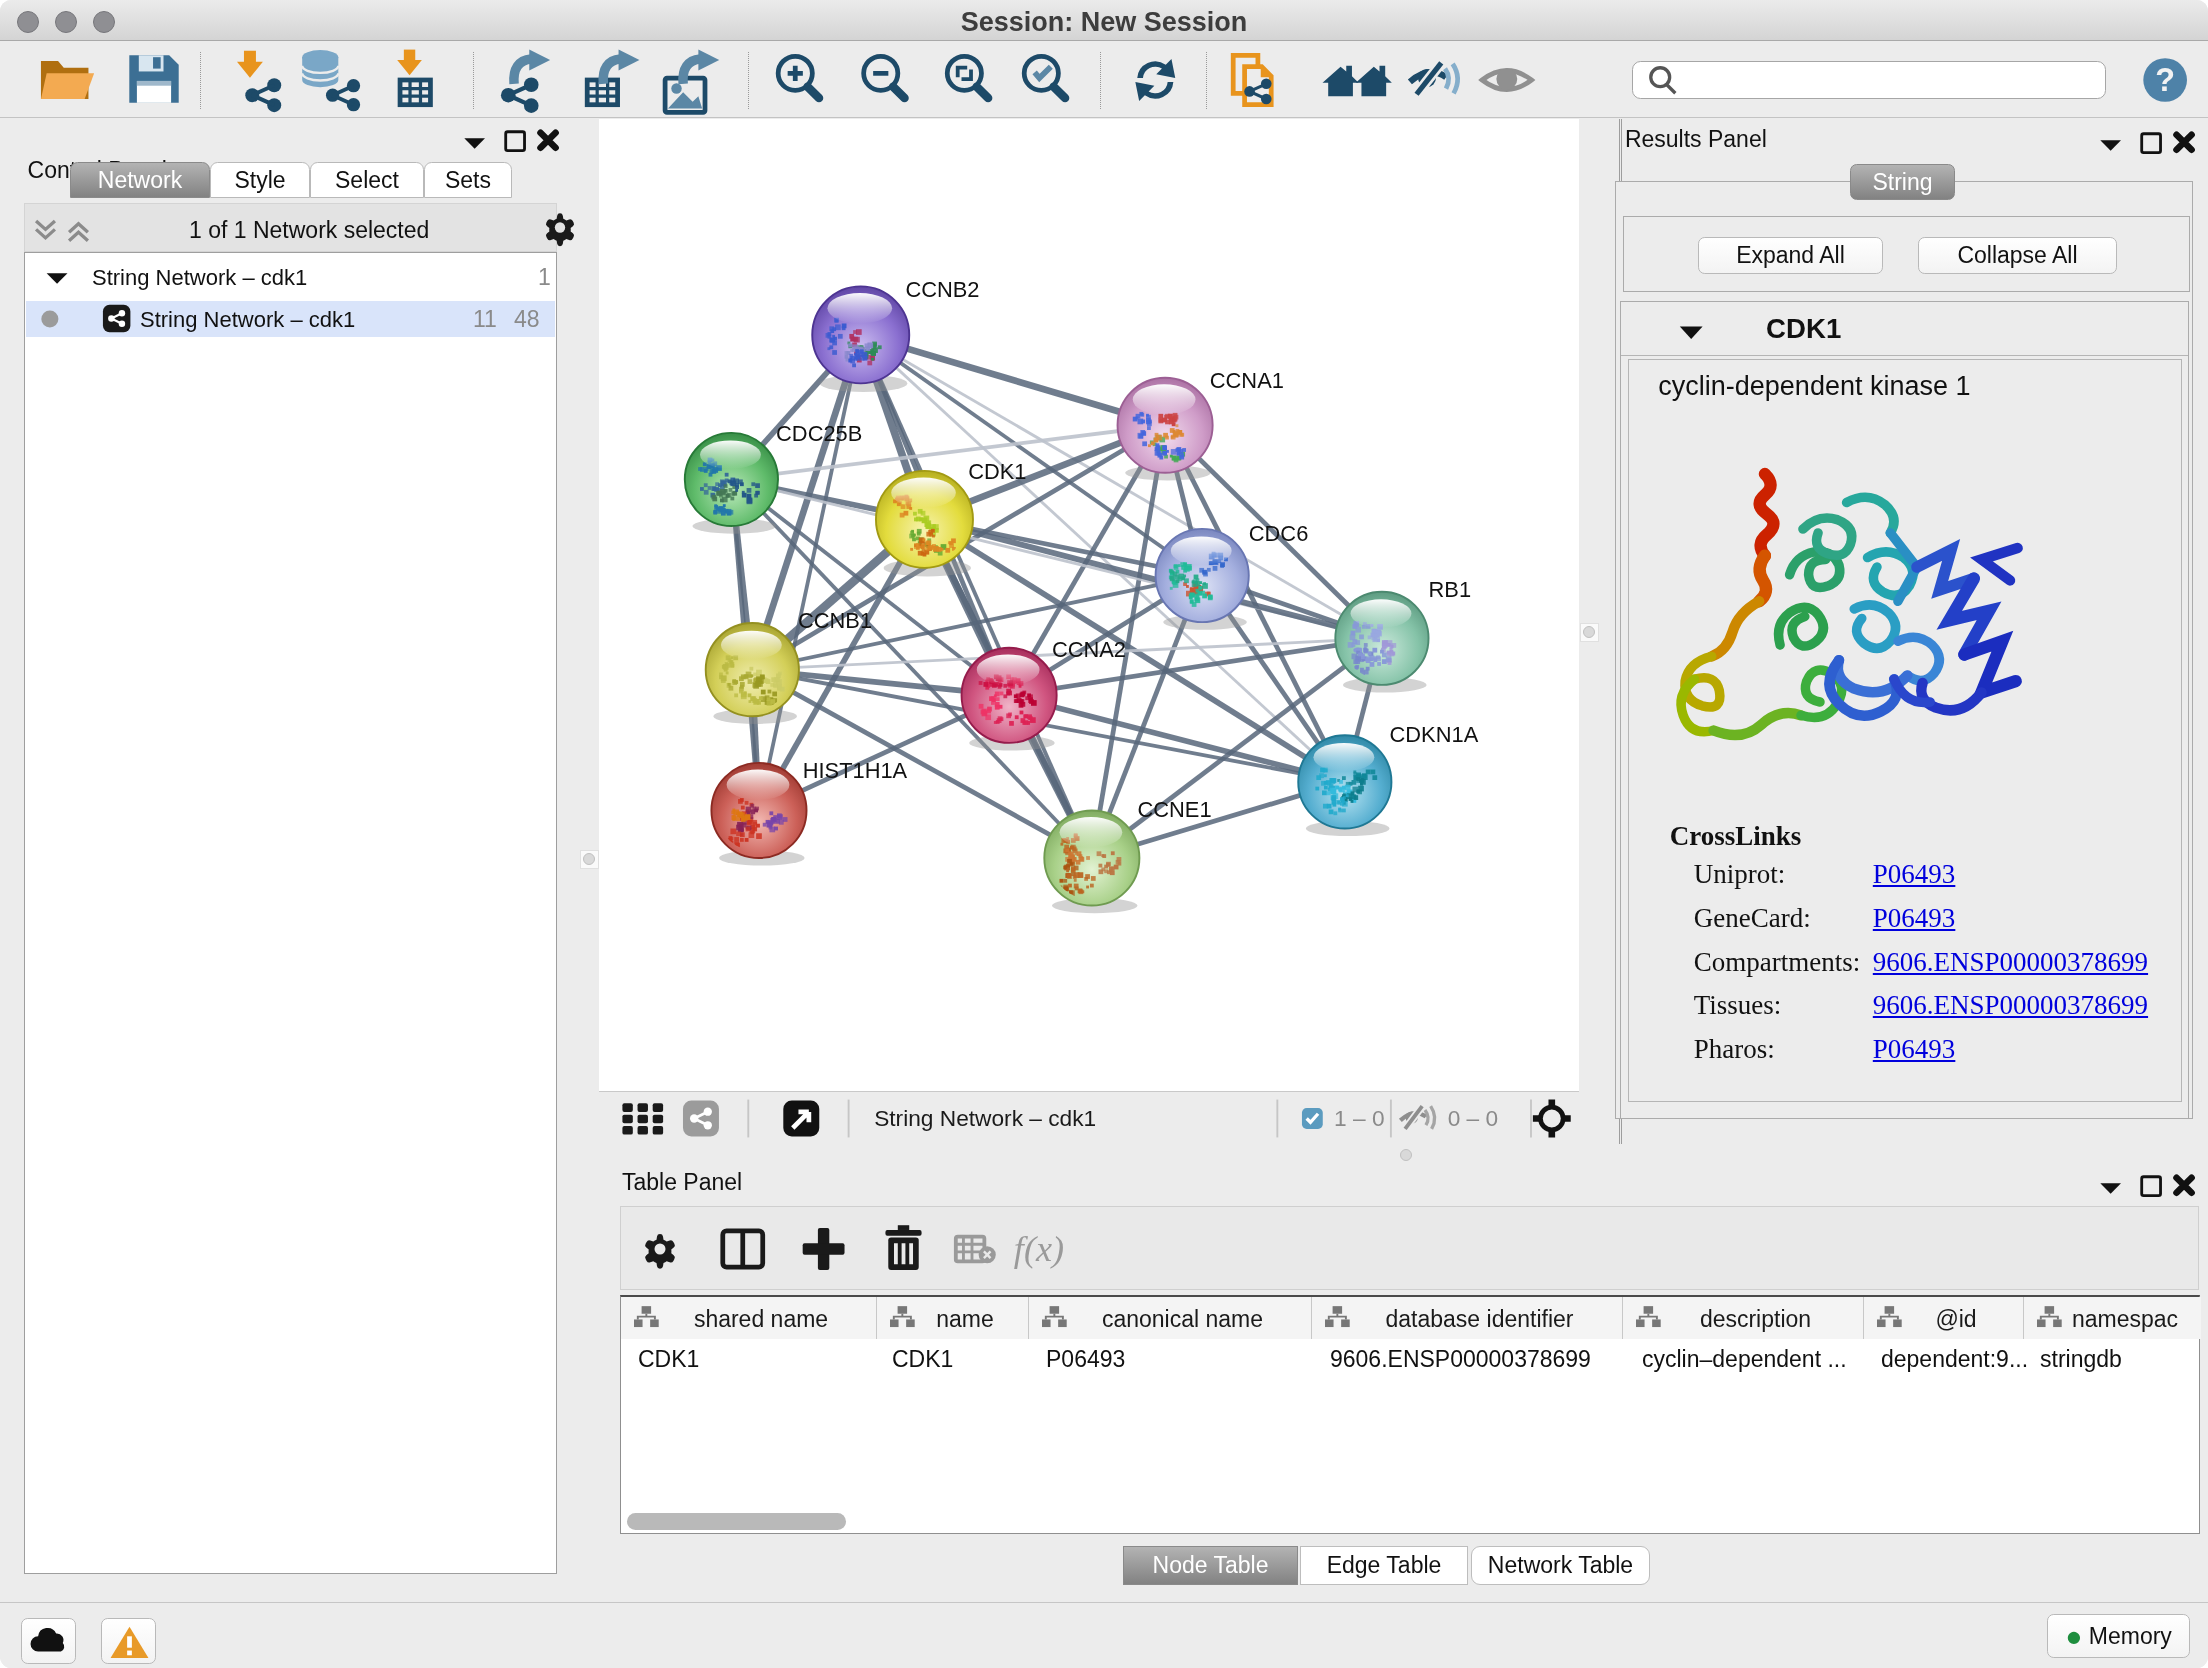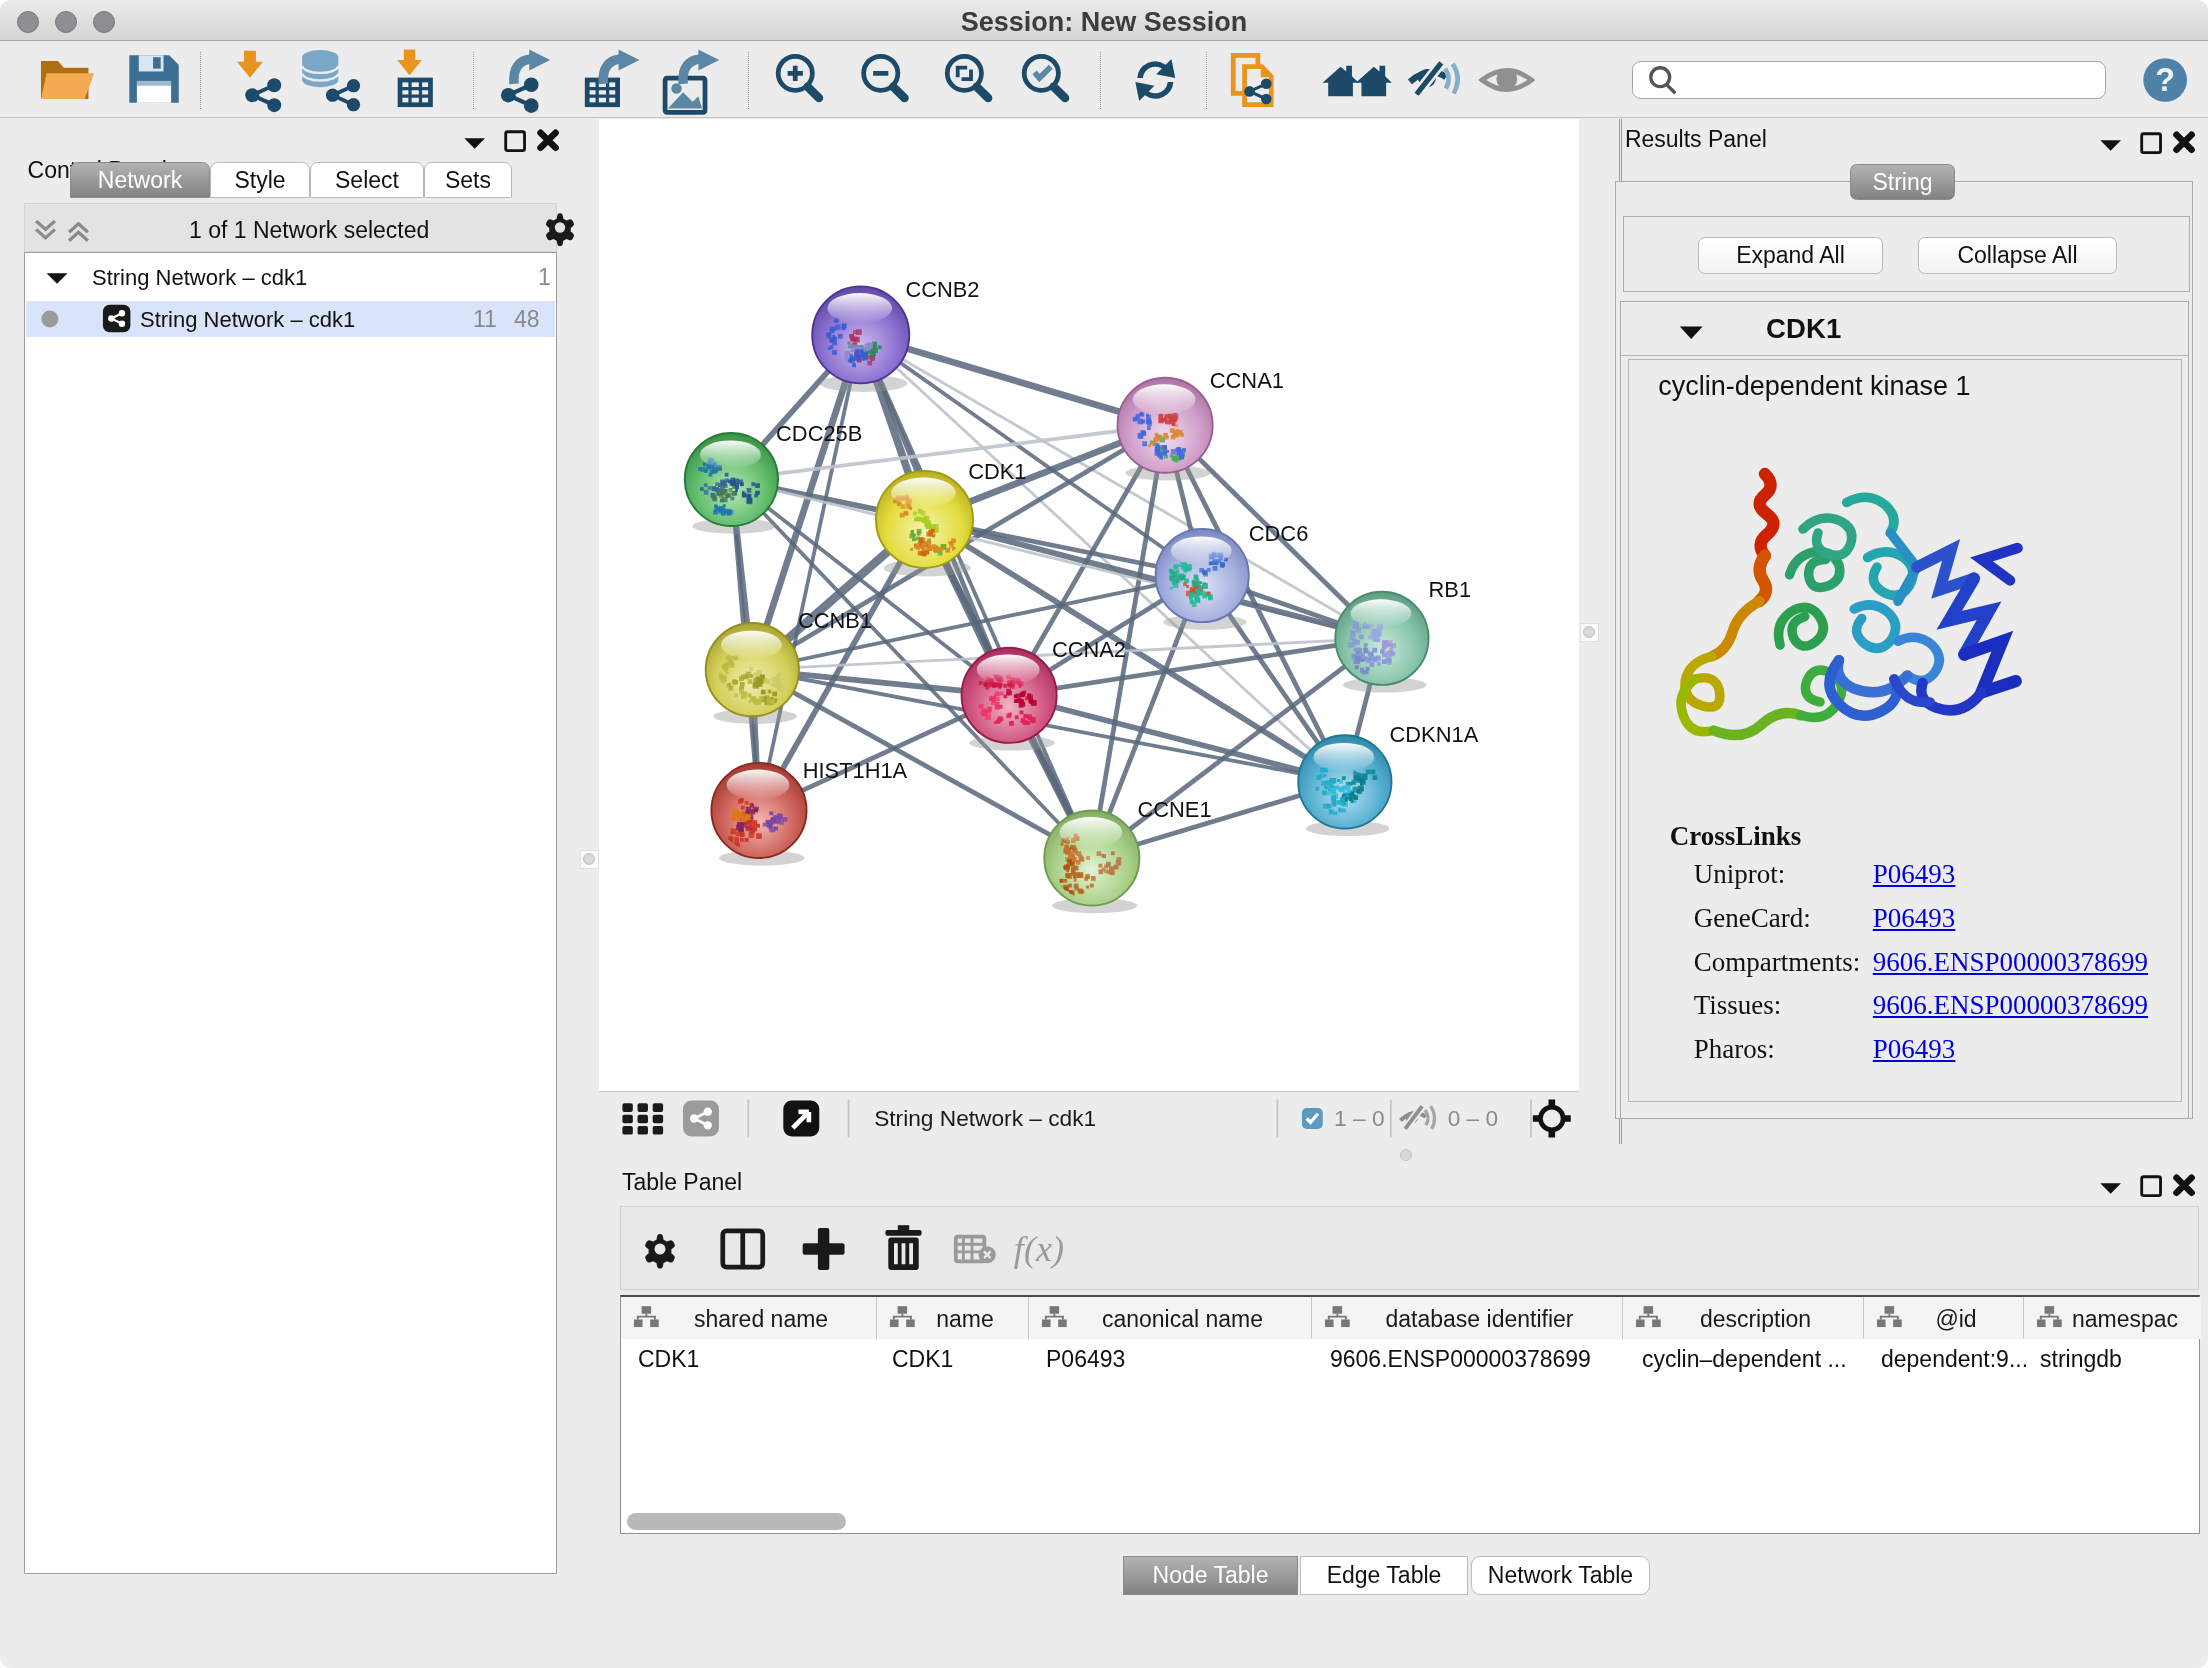--- a/index.html
+++ b/index.html
@@ -25,21 +25,21 @@
 #netbar { left:24px; top:84px; width:533px; height:49px; background:#e3e3e3; border:1px solid #d4d4d4; }
 #tree { left:24px; top:133px; width:533px; height:1322px; background:#fff; border:1px solid #9e9e9e; }
 .t24 { font-size:23px; color:#111; } .t23 { font-size:22px; color:#111; }
 .num { position:absolute; color:#8a8a8a; font-size:23px; }
 .rbox { position:absolute; background:#ececec; border:1px solid #ababab; }
 .btn { position:absolute; background:linear-gradient(#ffffff,#f3f3f3); border:1px solid #b9b9b9; border-radius:6.7px; font-size:23px; color:#111; text-align:center; }
 .ser { font-family:"Liberation Serif", serif; }
 .lnk { color:#0000dd; text-decoration:underline; }
 .th { position:absolute; top:0; height:42px; background:#f4f4f4; border-right:1px solid #c8c8c8; font-size:23px; color:#1a1a1a; }
 .td { position:absolute; top:49px; font-size:23px; color:#111; }
-.btab { position:absolute; top:394px; height:39px; background:#fff; border:1px solid #bdbdbd; font-size:23px; text-align:center; line-height:37px; color:#111; }
+.btab { position:absolute; top:384px; height:39px; background:#fff; border:1px solid #bdbdbd; font-size:23px; text-align:center; line-height:37px; color:#111; }
 </style>
 </head>
 <body>
 <div id="win">
 
 <div id="titlebar" class="abs">
   <div class="tl abs" style="left:17px;"></div>
   <div class="tl abs" style="left:55px;"></div>
   <div class="tl abs" style="left:93px;"></div>
   <div id="title" class="abs">Session: New Session</div>
@@ -1774,20 +1774,35 @@
 <div class="td" style="left:709px;">9606.ENSP00000378699</div>
 <div class="td" style="left:1021px;">cyclin–dependent ...</div>
 <div class="td" style="left:1260px;">dependent:9...</div>
 <div class="td" style="left:1419px;">stringdb</div>
 <div class="abs" style="left:5.7px; top:216px; width:219px; height:17px; background:#b9b9b9; border-radius:8.6px;"></div>
 </div>
 <div class="btab" style="left:535px; width:175px; background:linear-gradient(#b3b3b3,#828282); color:#fff; border-color:#8a8a8a;">Node Table</div>
 <div class="btab" style="left:712px; width:168px;">Edge Table</div>
 <div class="btab" style="left:883px; width:179px;border-radius:9px;">Network Table</div>
 </div>
+    <div id="statusbar" class="abs">
+    <div class="btn" style="left:21px; top:15px; width:55px; height:46px;">
+      <svg width="55" height="46" style="left:0;top:0;" viewBox="0 0 58 48">
+          <path d="M17 34 a8 8 0 0 1 0-16 a10 10 0 0 1 19-3 a7 7 0 0 1 7 10 a5.5 5.5 0 0 1-2 9 Z" fill="#111"></path>
+        </svg>
+    </div>
+    <div class="btn" style="left:101px; top:15px; width:55px; height:46px;">
+      <svg width="55" height="46" style="left:0;top:0;" viewBox="0 0 58 48">
+          <path d="M29 8 L49 41 L9 41 Z" fill="#e89a28"></path>
+          <rect x="26.5" y="18" width="5" height="12" fill="#fff"></rect>
+          <rect x="26.5" y="33" width="5" height="5" fill="#fff"></rect>
+        </svg>
+    </div>
+    <div class="btn" style="left:2047px; top:11.4px; width:143px; height:44px; line-height:42px; font-size:23px;"><span style="color:#1e8e3e; font-size:28.5px; vertical-align:-1.9px;">●</span> Memory</div>
+    </div>
     <div class="abs" style="left:580px; top:850px; width:19px; height:19px; background:#fafafa; border:1px solid #e0e0e0;"></div>
     <div class="abs" style="left:583px; top:853px; width:12.4px; height:12.4px; border-radius:50%; background:#d9d9d9; border:1px solid #c0c0c0;"></div>
     <div class="abs" style="left:1580px; top:623px; width:19px; height:19px; background:#fafafa; border:1px solid #e0e0e0;"></div>
     <div class="abs" style="left:1583px; top:626px; width:12.4px; height:12.4px; border-radius:50%; background:#d9d9d9; border:1px solid #c0c0c0;"></div>
     <div class="abs" style="left:1400px; top:1149px; width:12.4px; height:12.4px; border-radius:50%; background:#d9d9d9; border:1px solid #c0c0c0;"></div>
 
 </div>
 
 
 </body></html>

